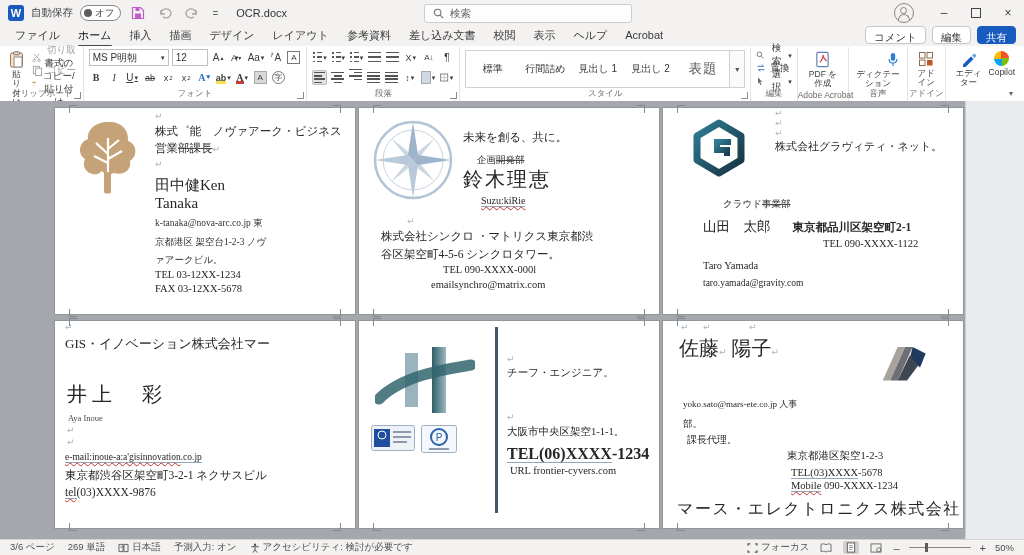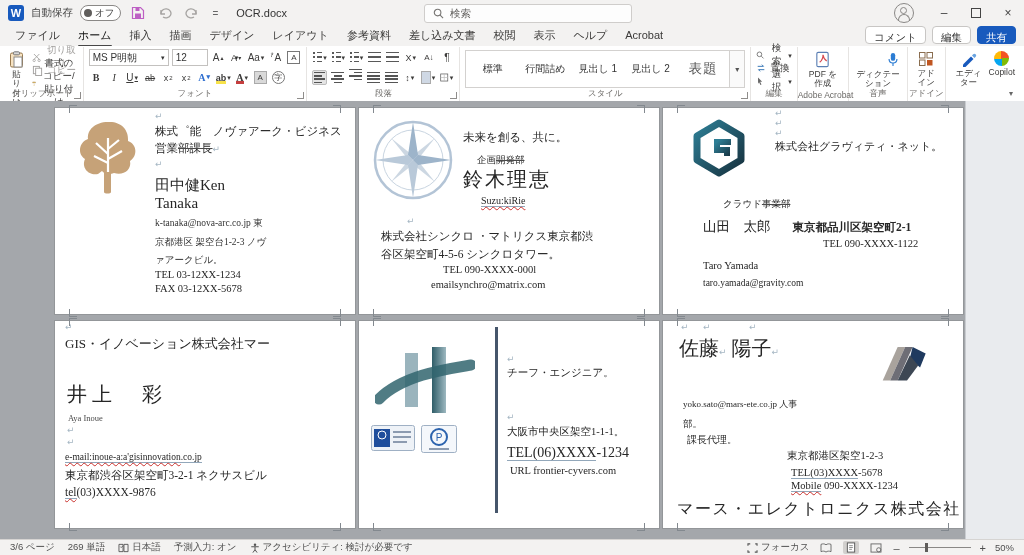--- a/index.html
+++ b/index.html
@@ -130,21 +130,21 @@
   .pg4 .tel{left:10px;top:165px;font-size:11.5px;}
   
   .pg5 .logo{left:16px;top:24px;}
   .pg5 .badges{left:12px;top:104px;display:flex;gap:6px;}
   .pg5 .vline{left:136px;top:6px;width:3px;height:186px;background:#46566b;}
   .pg5 .co{left:148px;top:14px;font-size:12px;}
   .pg5 .pma{left:148px;top:33px;} .pg5 .pmb{left:148px;top:91px;}
   .pg5 .ti{left:148px;top:45px;font-size:10.5px;}
   .pg5 .nm{left:148px;top:59px;font-size:21px;letter-spacing:3px;}
   .pg5 .adr{left:148px;top:104px;font-size:10.5px;}
-  .pg5 .tel{left:148px;top:124px;font-size:14px;}
+  .pg5 .tel{left:148px;top:124px;font-size:16px;font-weight:bold;}
   .pg5 .url{left:151px;top:144px;font-size:10.5px;}
   
   .pg6 .pma{left:18px;top:1px;} .pg6 .pmb{left:40px;top:1px;} .pg6 .pmc{left:86px;top:1px;}
   .pg6 .nm{left:16px;top:14px;font-size:20px;}
   .pg6 .logo{left:216px;top:18px;}
   .pg6 .eml{left:20px;top:77px;font-size:9px;}
   .pg6 .d2{left:20px;top:97px;font-size:9.5px;}
   .pg6 .ti{left:24px;top:112px;font-size:10px;}
   .pg6 .adr{left:124px;top:128px;font-size:10.5px;}
   .pg6 .tel{left:128px;top:146px;font-size:10.5px;}

